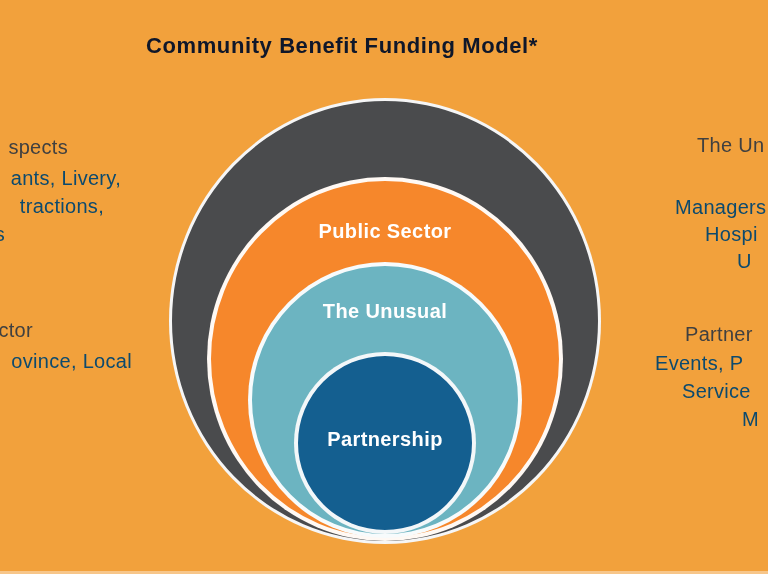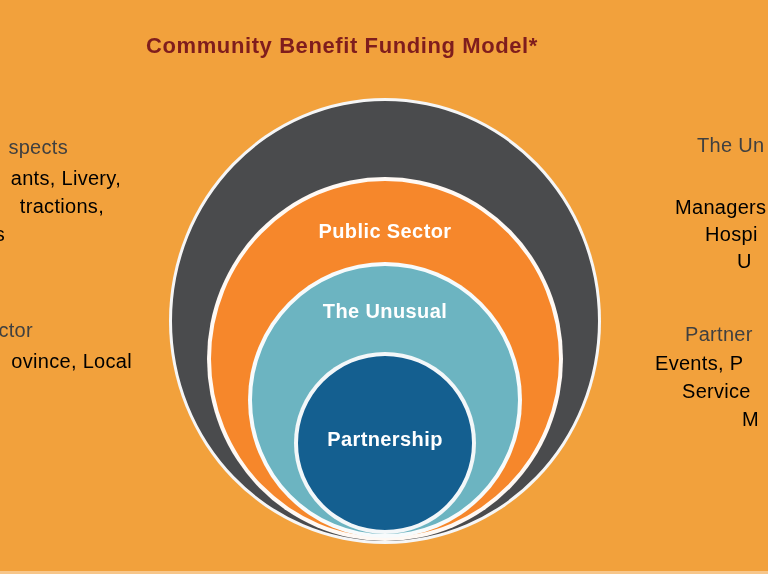--- a/index.html
+++ b/index.html
@@ -11,21 +11,21 @@
     font-family:"Liberation Sans", sans-serif;
     -webkit-font-smoothing:antialiased;
   }
   .title{
     position:absolute;
     left:0;top:33px;width:684px;
     margin:0;
     text-align:center;
     font-size:22px;font-weight:700;
     letter-spacing:.6px;
-    color:#7f1d1d;
+    color:#0f172a;
   }
   .circle{
     position:absolute;
     border-radius:50%;
     box-sizing:border-box;
     border:4px solid rgba(255,255,255,.95);
   }
   .circle.ring-0{left:169px;top:98px;width:432px;height:446px;border-width:3px;}
   .circle.ring-1{left:207px;top:177px;width:356px;height:364px;}
   .circle.ring-2{left:248px;top:262px;width:274px;height:276px;}
@@ -42,21 +42,21 @@
     white-space:nowrap;
   }
   .lbl-usual{top:137px;}
   .lbl-public{top:220px;}
   .lbl-unusual{top:300px;}
   .lbl-partnership{top:428px;}
   .note-line{
     position:absolute;
     white-space:nowrap;
     font-size:20px;
-    color:#000000;
+    color:#0c4a6e;
     letter-spacing:.3px;
   }
   .note-line.heading{font-weight:400;color:#404040;}
   
   .ln-l1-h{right:700px;top:136px;}
   .ln-l1-0{right:647px;top:167px;}
   .ln-l1-1{right:664px;top:195px;}
   .ln-l1-2{right:763px;top:223px;}
   .ln-l2-h{right:735px;top:319px;}
   .ln-l2-0{right:636px;top:350px;}

